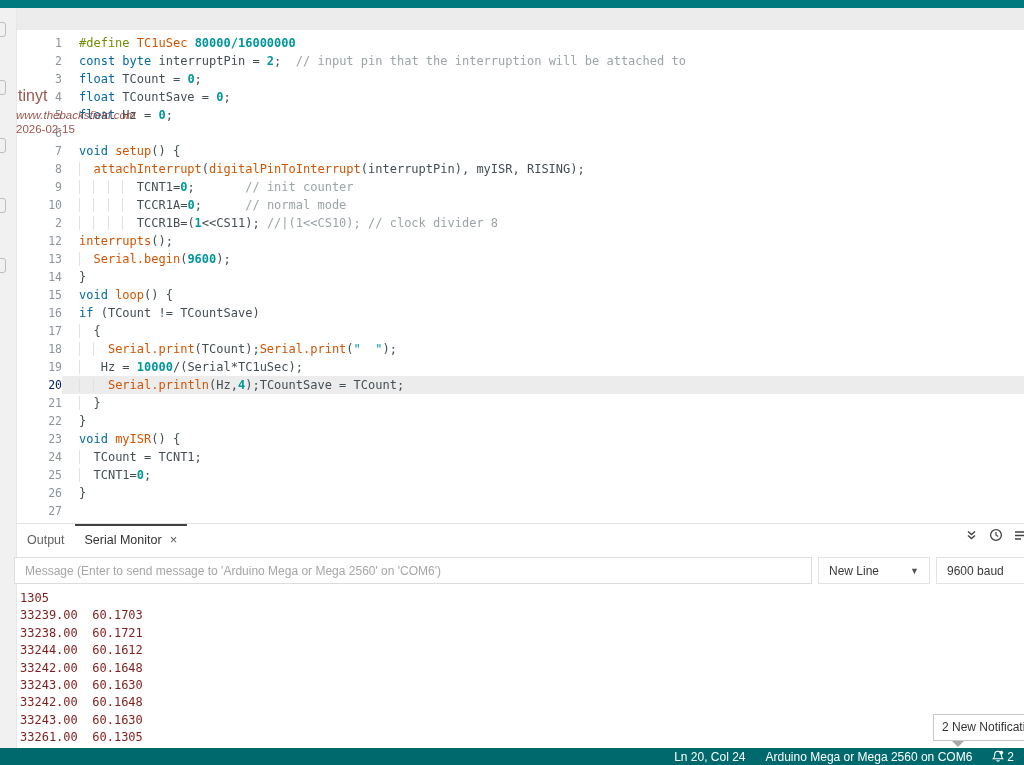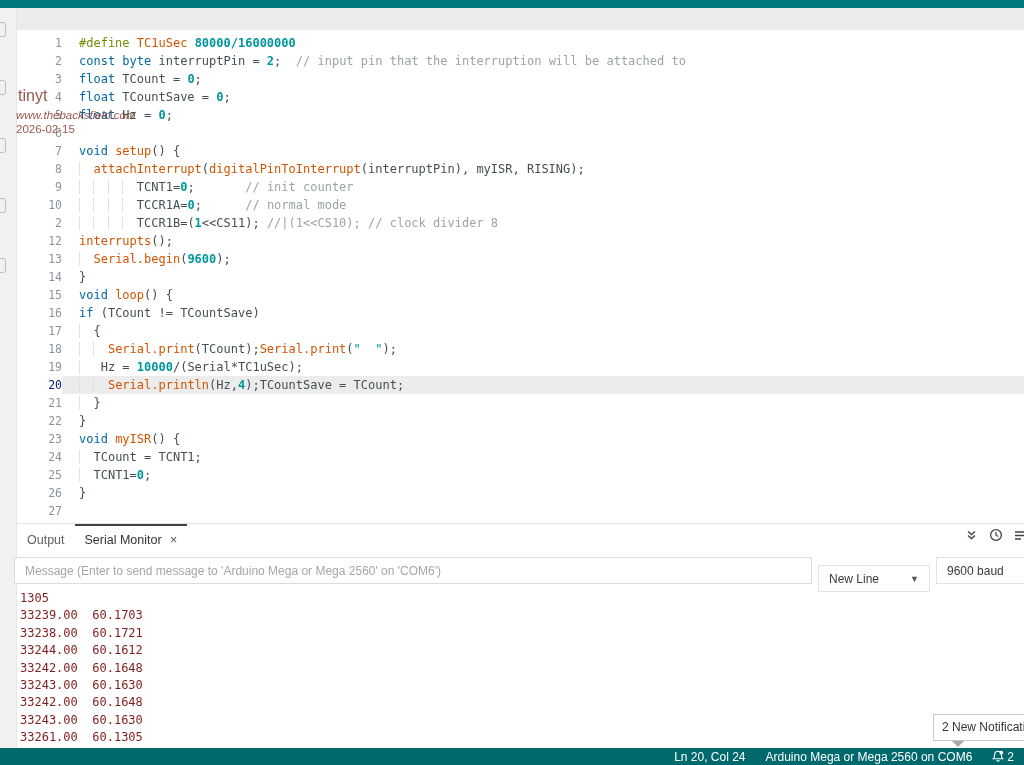--- a/index.html
+++ b/index.html
@@ -58,21 +58,21 @@
   .pi svg { display:block; }
 
   .input-row { position:absolute; top:33px; left:-3px; right:0; height:27px;
     display:flex; gap:6px; }
   .msg-input { flex:none; width:798px; height:27px; border:1px solid #DCDCDC;
     background:#fff; font-size:12px; padding:0 10px; color:#333; outline:none;
     font-family:Liberation Sans, sans-serif; }
   .msg-input::placeholder { color:#A6A6A6; }
   .dd { flex:none; height:27px; border:1px solid #E3E3E3; background:#fff;
     display:flex; align-items:center; padding:0 10px; font-size:12px; color:#3A3A3A; }
-  .dd-lineending { width:112px; justify-content:space-between;margin-top:8px; }
+  .dd-lineending { width:112px; justify-content:space-between; }
   .dd-baud { width:120px; }
   .caret { font-size:9px; color:#555; }
 
   .serial-output { position:absolute; top:62px; left:0; right:0; bottom:7px;
     overflow:hidden; padding:4px 0 0 3px; }
   .oline { font-family:"DejaVu Sans Mono", monospace; font-size:12px;
     line-height:17.4px; color:#7f1d1d; white-space:pre; }
 
   
   .toast { position:absolute; left:933px; top:714px; width:120px; height:27px;

